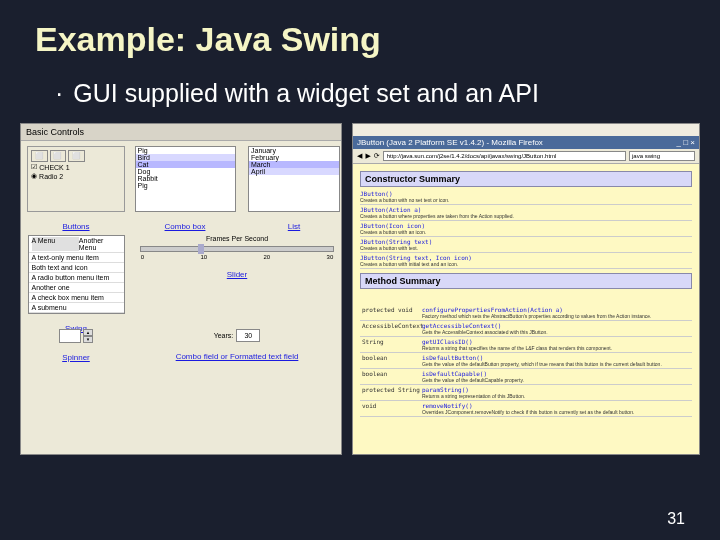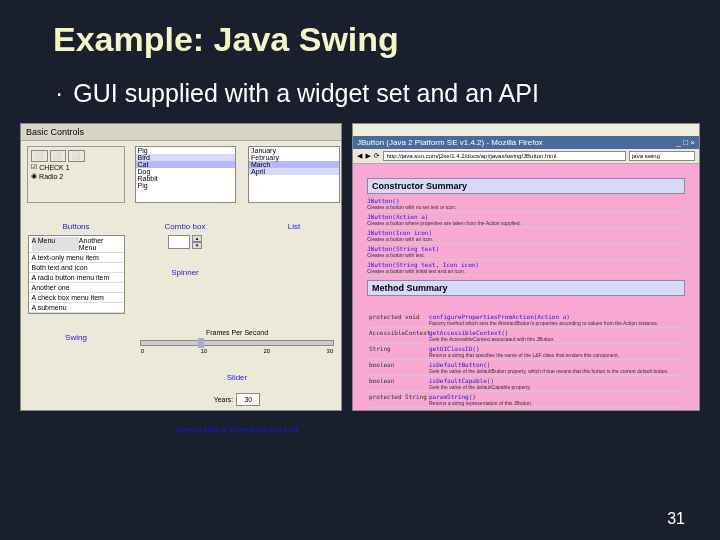--- a/index.html
+++ b/index.html
@@ -9,36 +9,36 @@
     height: 540px;
     background: #1a1f2e;
     font-family: Arial, sans-serif;
     position: relative;
     overflow: hidden;
   }
   .slide-title {
     color: #f5f5c5;
     font-size: 34px;
     font-weight: bold;
-    padding: 20px 0 10px 53px;
+    padding: 20px 0 10px 35px;
   }
   .bullet-line {
     color: #ffffff;
     font-size: 25px;
     padding: 10px 0 15px 55px;
   }
   .bullet-line::before {
     content: "·";
     margin-right: 10px;
   }
   .images-row {
     display: flex;
     gap: 10px;
     padding: 0 20px;
-    height: 288px;
+    height: 332px;
   }
   .widget-demo {
     width: 320px;
     background: #ece9d8;
     border: 1px solid #888;
     font-size: 9px;
     display: flex;
     flex-direction: column;
   }
   .tab-row {
@@ -54,21 +54,21 @@
     grid-template-rows: 85px 90px 60px;
     gap: 4px;
     padding: 5px;
   }
   .cell {
     display: flex;
     flex-direction: column;
     align-items: center;
     font-size: 8px;
   }
-  .cell-label { color: #1a1adf; margin-top: 19px; }
+  .cell-label { color: #1a1adf; text-decoration: underline; margin-top: 10px; }
   .widget-box {
     background: #ece9d8;
     border: 1px solid #999;
     width: 90%;
     flex: 1;
     padding: 3px;
     display: flex;
     flex-direction: column;
     gap: 1px;
   }
@@ -98,21 +98,21 @@
     background: #f0ece0;
     border: 1px solid #888;
     display: flex;
     flex-direction: column;
     font-size: 7px;
   }
   .titlebar { background:#4a6a9a;color:#fff;padding:2px 4px;font-size:8px;display:flex;justify-content:space-between;margin-top:12px; }
   .toolbar { background:#ece9d8;padding:2px 4px;border-bottom:1px solid #aaa;display:flex;gap:3px;align-items:center; }
   .addr { flex:1;background:#fff;border:1px solid #888;padding:1px 3px;font-size:6px;overflow:hidden;white-space:nowrap; }
   .searchbox { width:60px;background:#fff;border:1px solid #888;padding:1px 2px;font-size:6px; }
-  .content { flex:1;background:#f9a8d4;padding:14px;overflow:hidden; }
+  .content { flex:1;background:#fef9c3;padding:7px;overflow:hidden; }
   .section-hdr { background:#d8d8f8;border:1px solid #88a;padding:2px 4px;font-weight:bold;font-size:9px;margin-bottom:2px; }
   .section-hdr2 { background:#d8d8f8;border:1px solid #88a;padding:2px 4px;font-weight:bold;font-size:9px;margin-top:4px;margin-bottom:16px; }
   .api-row { display:flex;border-bottom:1px solid #ccc;font-size:6px;padding:1px 0; }
   .api-left { width:60px;font-family:monospace;color:#333;padding-left:2px; }
   .api-right { flex:1; }
   .api-right .sig { color:#1a1adf;font-family:monospace; }
   .api-right .desc { color:#333;font-size:5px; }
 
   .page-num {
     position: absolute;
@@ -178,45 +178,45 @@
           <div>A text-only menu item</div>
           <div>Both text and icon</div>
           <div>A radio button menu item</div>
           <div>Another one</div>
           <div>A check box menu item</div>
           <div>A submenu</div>
         </div>
         <div class="cell-label">Swing</div>
       </div>
 
+      <div class="cell" style="grid-column:2/4;">
+        <div class="slider-box">
+          <div>Frames Per Second</div>
+          <div class="slider-track">
+              <div class="slider-thumb"></div>
+            </div>
+          <div class="slider-labels">
+            <span>0</span>
+            <span>10</span>
+            <span>20</span>
+            <span>30</span>
+          </div>
+        </div>
+        <div class="cell-label">Slider</div>
+      </div>
+
       <div class="cell">
         <div class="spinner-box">
           <div class="spin-input"></div>
           <div class="spin-btns">
               <span>▴</span>
               <span>▾</span>
             </div>
         </div>
         <div class="cell-label">Spinner</div>
-      </div>
-
-      <div class="cell" style="grid-column:2/4;">
-        <div class="slider-box">
-          <div>Frames Per Second</div>
-          <div class="slider-track">
-              <div class="slider-thumb"></div>
-            </div>
-          <div class="slider-labels">
-            <span>0</span>
-            <span>10</span>
-            <span>20</span>
-            <span>30</span>
-          </div>
-        </div>
-        <div class="cell-label">Slider</div>
       </div>
 
       <div class="cell" style="grid-column:2/4;">
         <div class="textfield">
           <span>Years:</span>
           <span class="tf">30</span>
         </div>
         <div class="cell-label">Combo field or Formatted text field</div>
       </div>
     </div>

